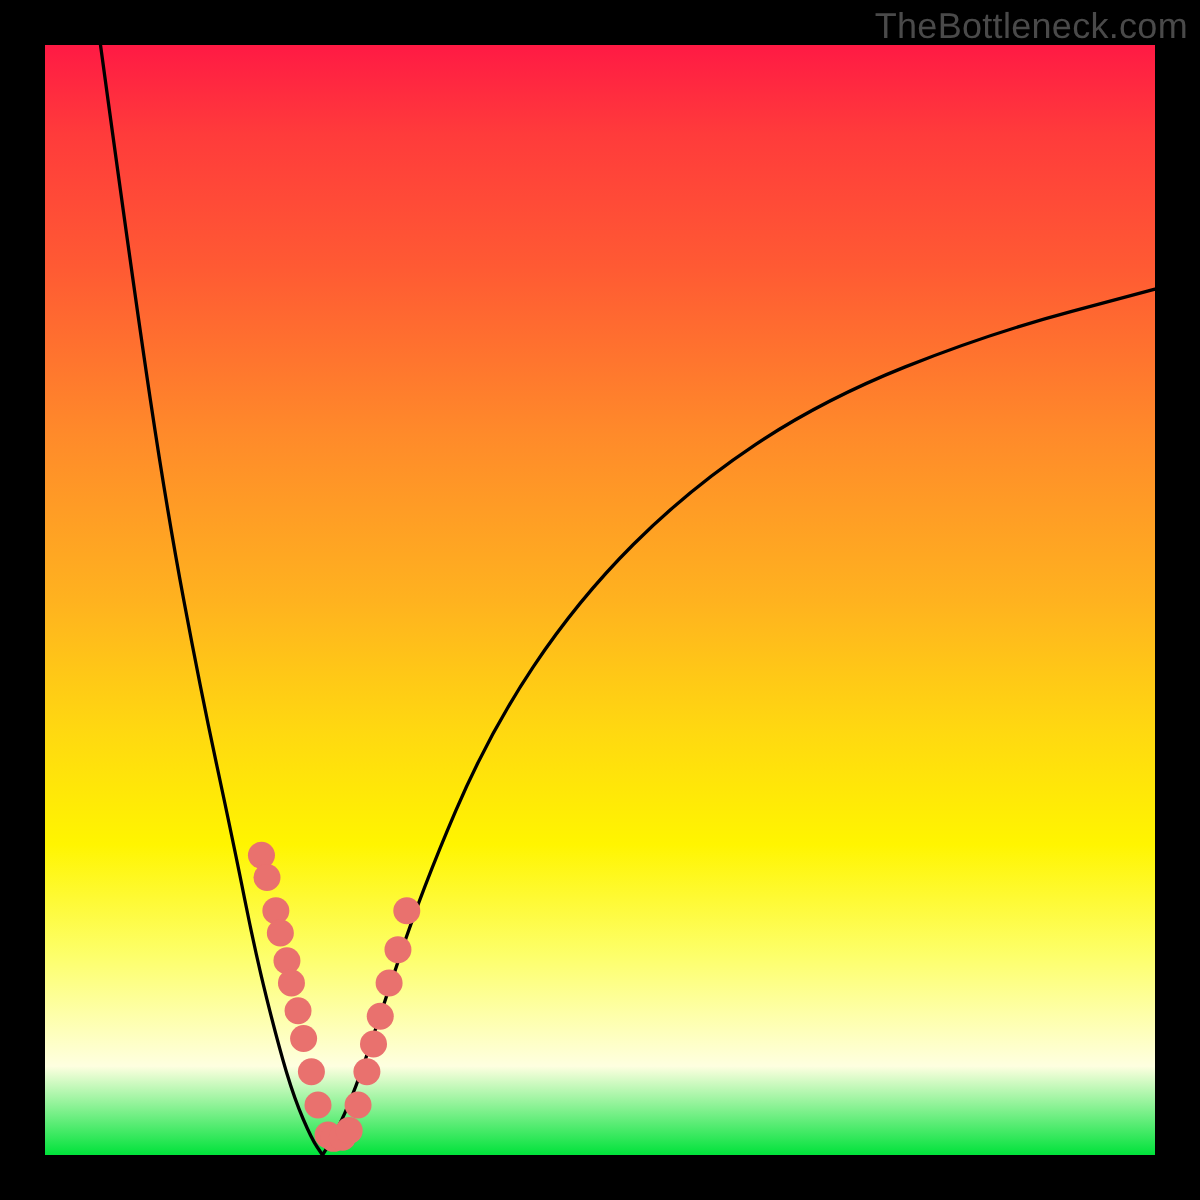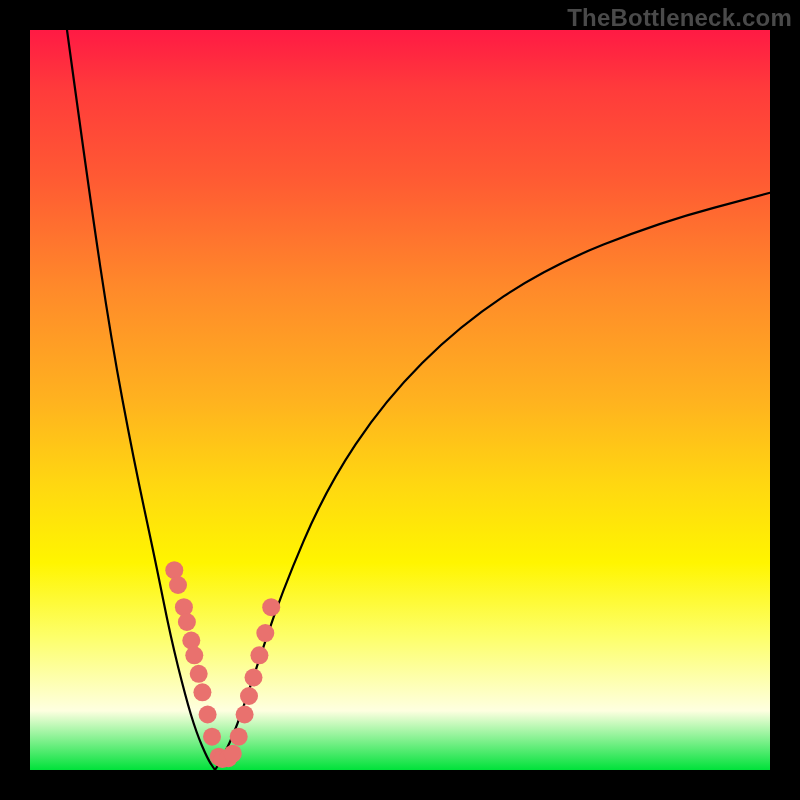--- a/index.html
+++ b/index.html
@@ -36,21 +36,21 @@
       #fdff6a 82%,
       #feffe0 92%,
       #00e23a 100%);
   }
   .watermark {
     position: absolute;
     top: 4px;
     right: 8px;
     color: #4a4a4a;
     font-size: 24px;
-    font-weight: 700;
+    font-weight: 400;
     letter-spacing: 0.2px;
     user-select: none;
   }
   svg.overlay {
     position: absolute;
     left: 30px;
     top: 30px;
     width: 740px;
     height: 740px;
     overflow: visible;

